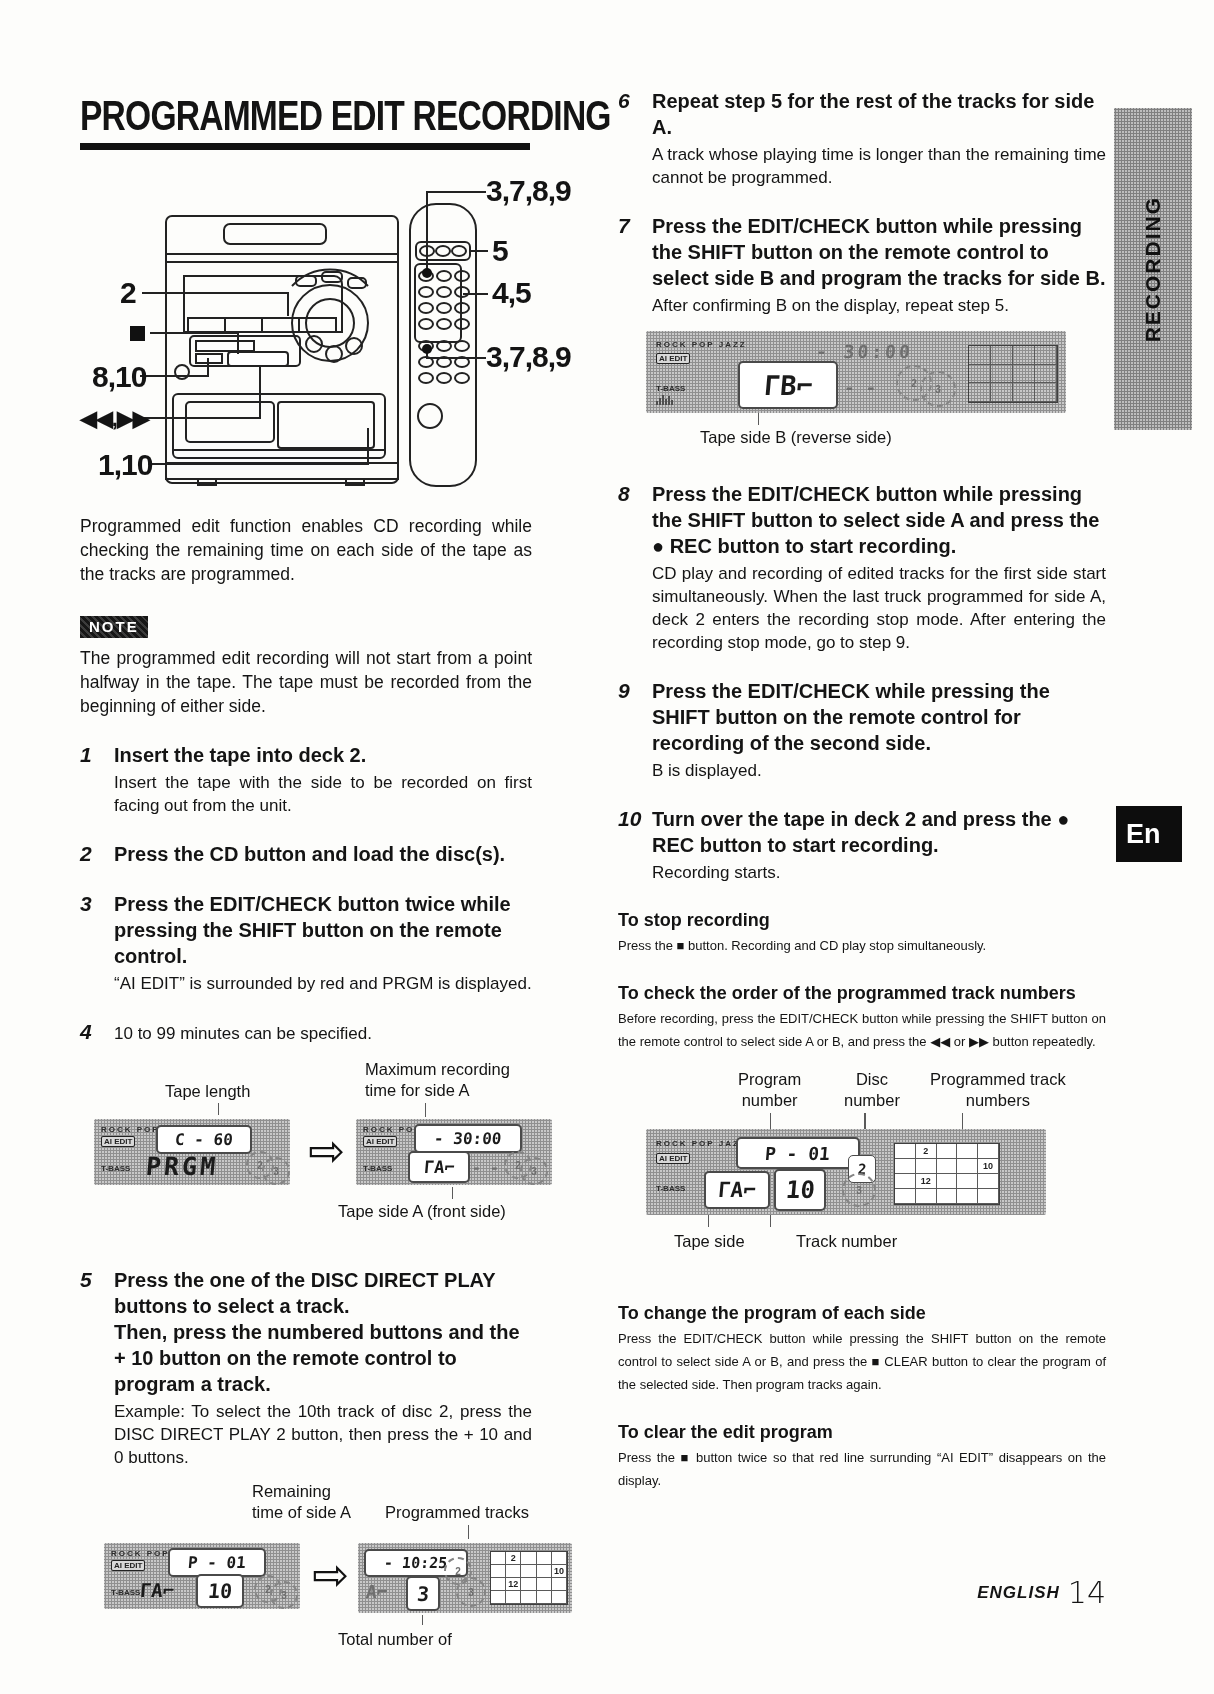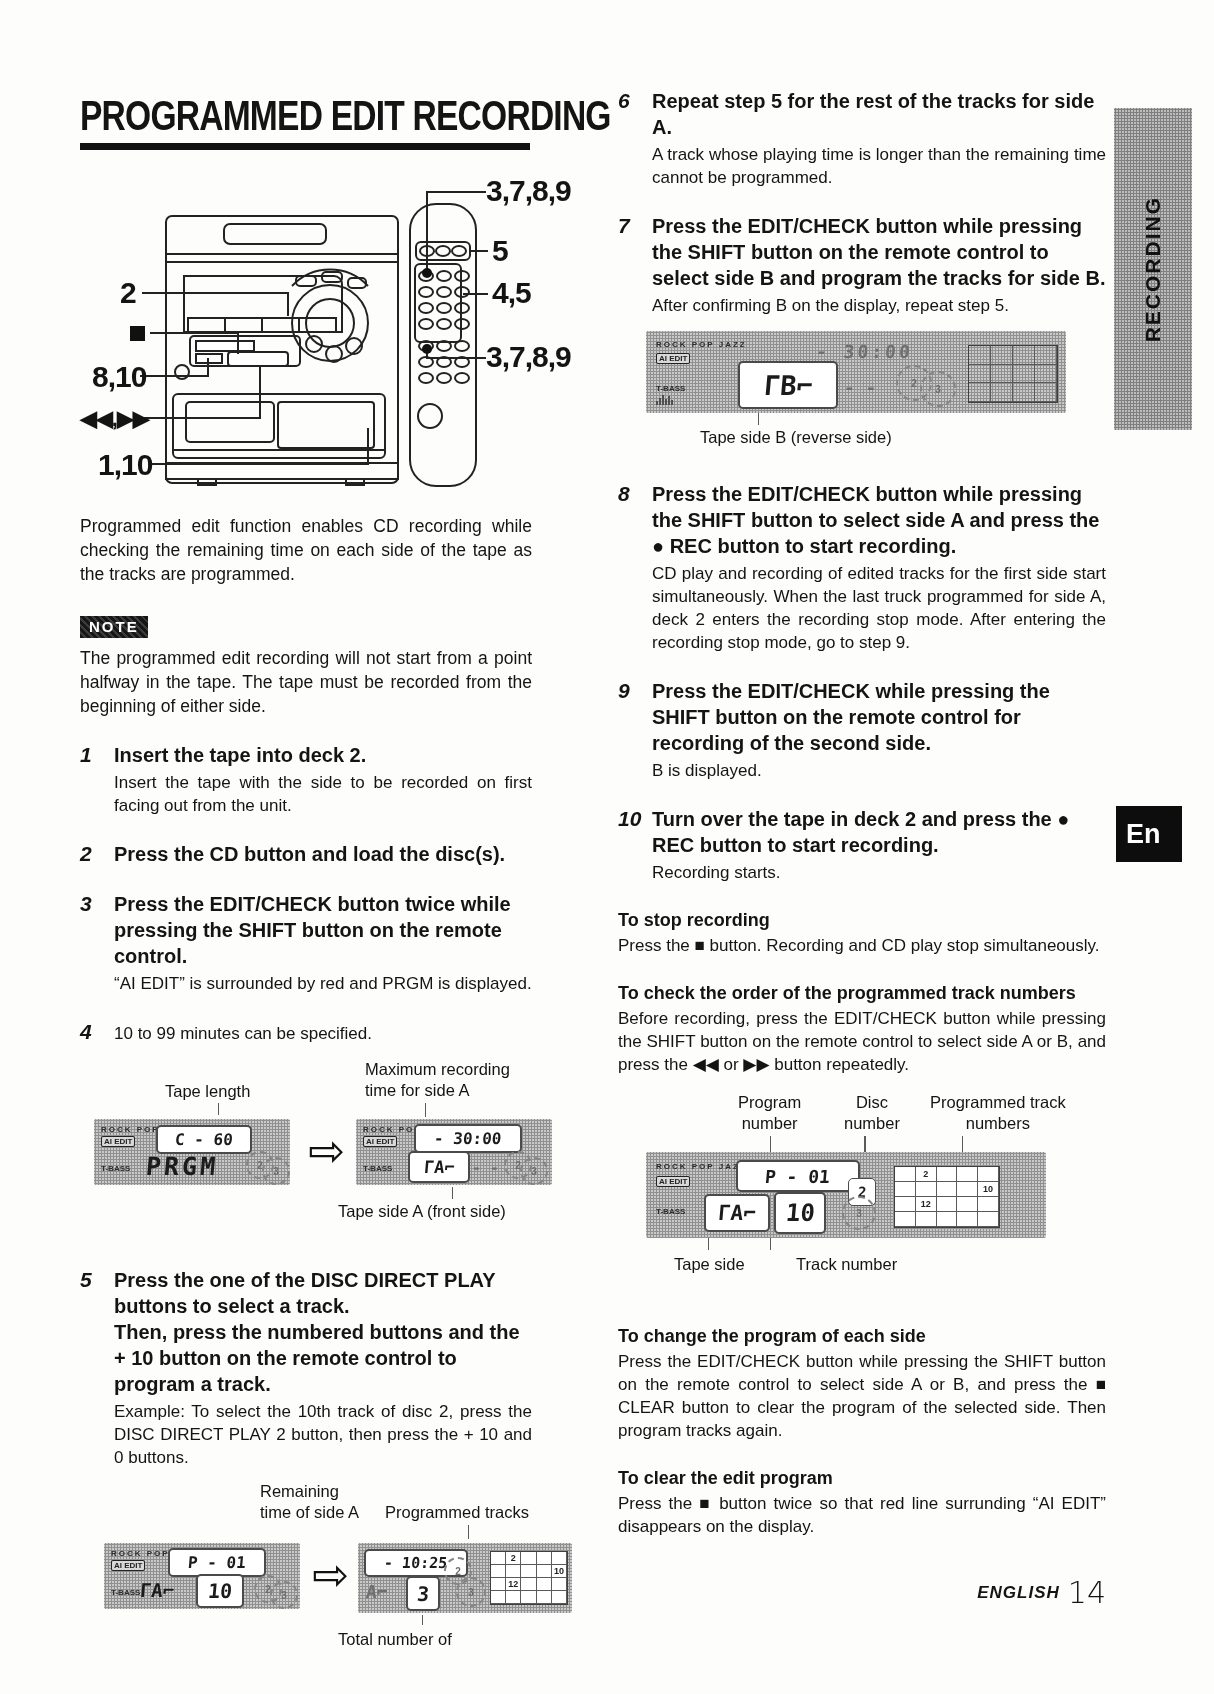--- a/index.html
+++ b/index.html
@@ -27,21 +27,21 @@
       font-weight:bold;font-size:15px;letter-spacing:2px;
       background:repeating-linear-gradient(45deg,#161616 0 3px,#3c3c3c 3px 5px);}
   .note-text{margin-top:8px;}
 
   .step{display:flex;margin-top:24px;}
   .step-num{flex:0 0 34px;font-size:21px;font-weight:bold;font-style:italic;padding-top:1px;}
   .step-h{font-size:20px;font-weight:bold;line-height:26px;}
   .step-b{font-size:17px;line-height:23px;margin-top:3px;text-align:justify;}
 
   .sec-h{font-size:18px;font-weight:bold;margin-top:26px;}
-  .sec-p{font-size:17px;line-height:23px;margin-top:3px;text-align:justify;}
+  .sec-p{font-size:13px;line-height:23px;margin-top:3px;text-align:justify;}
 
   
   .fig{position:relative;}
   .lcd{position:relative;background-color:#c9c9c9;border-radius:2px;
        background-image:radial-gradient(#909090 1px,rgba(0,0,0,0) 1.1px);background-size:3px 3px;}
   .genres{position:absolute;font-size:8px;font-weight:bold;color:#2c2c2c;letter-spacing:2px;white-space:nowrap;}
   .aiedit{position:absolute;font-size:8px;font-weight:bold;color:#222;border:1px solid #222;
           border-radius:2px;padding:0 2px;background:#d8d8d8;white-space:nowrap;}
   .tbass{position:absolute;font-size:8px;font-weight:bold;color:#2c2c2c;white-space:nowrap;}
   .seg{font-family:"DejaVu Sans Mono",monospace;font-weight:bold;color:#1b1b1b;transform:skewX(-5deg);white-space:nowrap;}
@@ -254,21 +254,21 @@
       <div class="step-num">5</div>
       <div>
           <div class="step-h">Press the one of the DISC DIRECT PLAY buttons to select a track.</div>
            <div class="step-h">Then, press the numbered buttons and the + 10 button on the remote control to program a track.</div>
            <div class="step-b">Example: To select the 10th track of disc 2, press the DISC DIRECT PLAY 2 button, then press the + 10 and 0 buttons.</div>
         </div>
     </div>
 
     
     <div class="fig" style="height:200px;margin-top:12px;">
-      <div class="fig-label" style="position:absolute;left:180px;top:0;">
+      <div class="fig-label" style="position:absolute;left:172px;top:0;">
         <span>Remaining</span><br><span>time of side A</span>
       </div>
       <div class="fig-label" style="position:absolute;left:305px;top:21px;">Programmed  tracks</div>
       <div class="vline" style="left:388px;top:44px;width:1px;height:14px;"></div>
 
       <div class="lcd" style="position:absolute;left:24px;top:62px;width:196px;height:66px;">
         <div class="genres" style="left:7px;top:6px;">ROCK POP JAZZ</div>
         <div class="aiedit" style="left:7px;top:17px;">AI EDIT</div>
         <div class="tbass" style="left:7px;bottom:12px;">T-BASS</div>
         <div class="segbox" style="left:64px;top:5px;width:94px;height:25px;">

